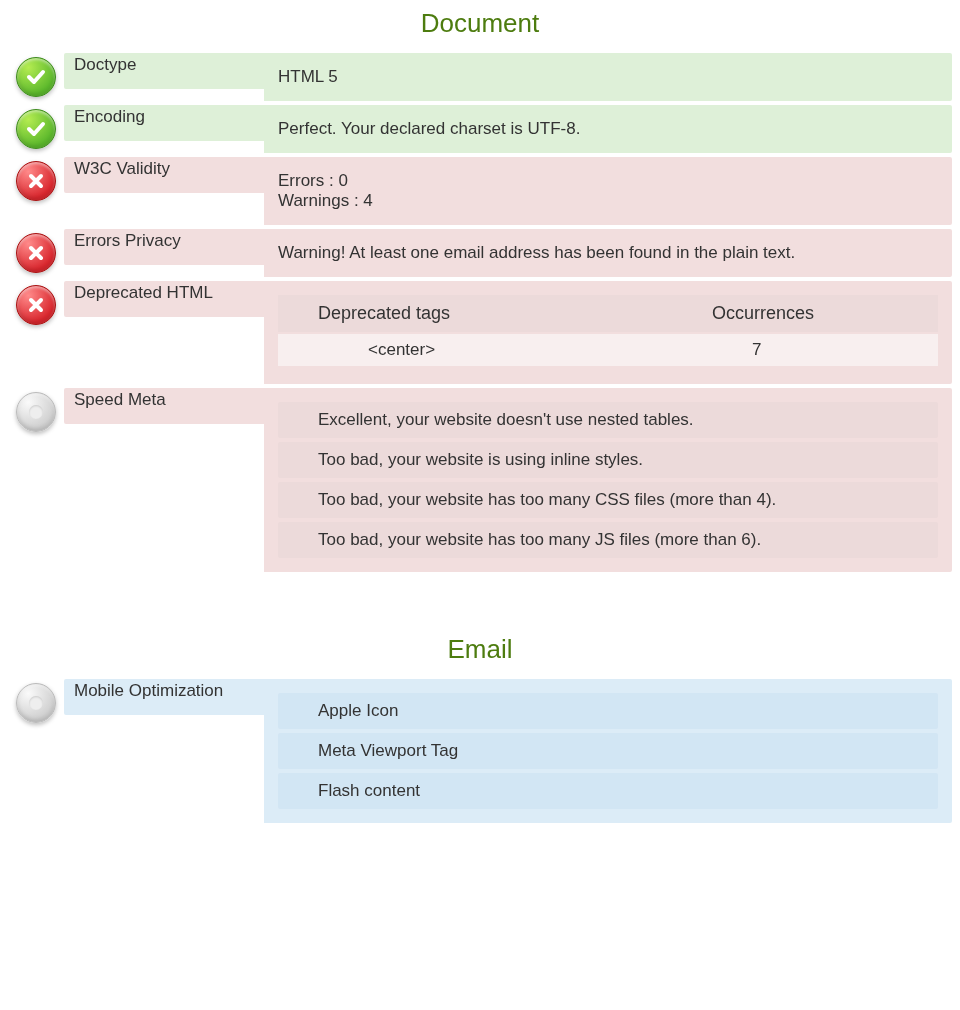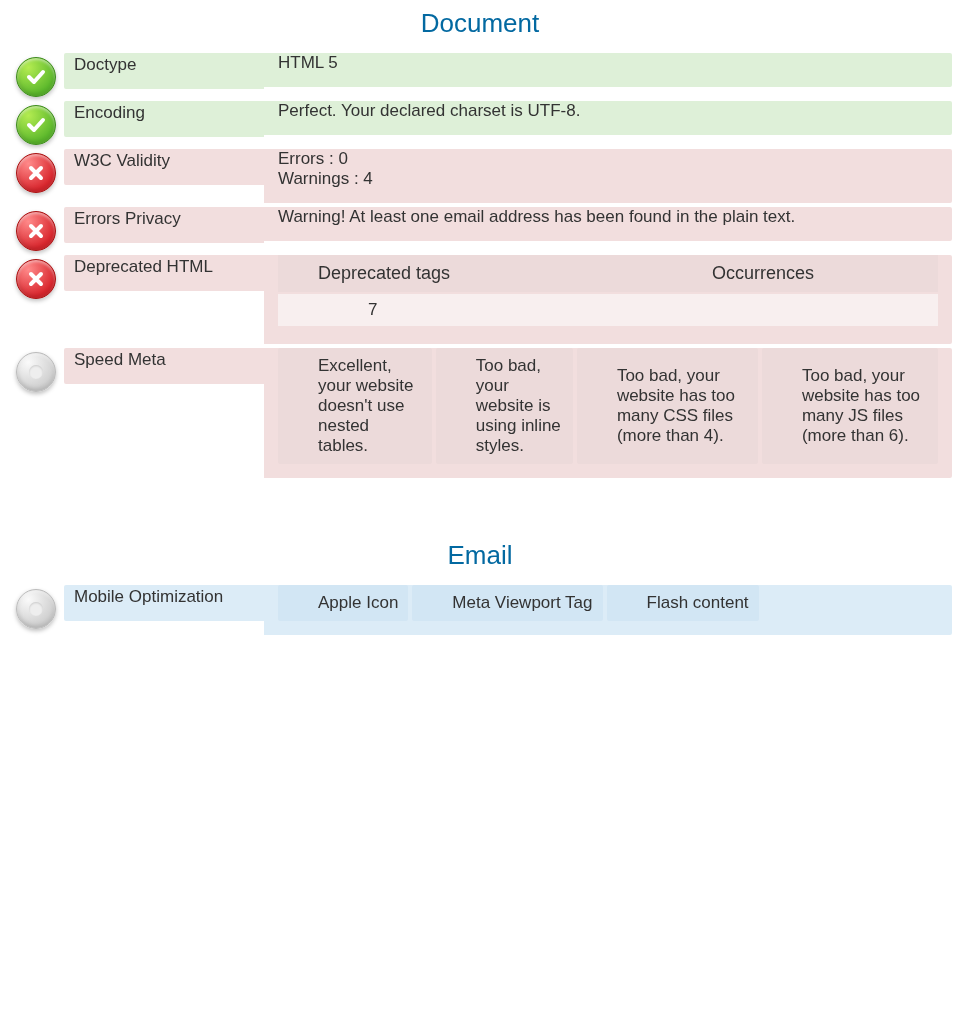--- a/index.html
+++ b/index.html
@@ -5,21 +5,21 @@
   * { box-sizing: border-box; margin: 0; padding: 0; }
   body {
     font-family: Verdana, Geneva, sans-serif;
     font-size: 17px;
     color: #333;
     background: #fff;
     width: 960px;
   }
   .section-title {
     font-size: 26px;
-    color: #0369a1;
+    color: #4d7c0f;
     text-align: center;
     padding: 8px 0 10px 0;
     font-weight: normal;
   }
   .row {
     display: flex;
     align-items: flex-start;
     margin: 4px 8px 4px 8px;
   }
   .icon-col {
@@ -33,21 +33,21 @@
   .label-col {
     width: 200px;
     flex: 0 0 200px;
     padding: 2px 10px 14px 10px;
     font-size: 17px;
     border-top-left-radius: 2px;
     border-bottom-left-radius: 2px;
   }
   .value-col {
     flex: 1 1 auto;
-    padding: 0 14px 14px 14px;
+    padding: 14px 14px 14px 14px;
     font-size: 17px;
     border-top-right-radius: 2px;
     border-bottom-right-radius: 2px;
   }
   .bg-green { background: #def0d8; }
   .bg-red   { background: #f2dede; }
   .bg-blue  { background: #dcecf7; }
 
   
   .big-icon {
@@ -79,21 +79,21 @@
   .dep-head > div:last-child  { flex: 0 0 40%; padding-left: 40px; }
   .dep-row {
     display: flex; background: #f8efef; padding: 6px 10px; margin-bottom: 4px;
     font-size: 17px;
   }
   .dep-row > div:first-child { flex: 0 0 60%; padding-left: 80px; }
   .dep-row > div:last-child  { flex: 0 0 40%; padding-left: 80px; }
   .dep-note { color: #333; margin-top: 2px; line-height: 1.35; }
 
   
-  .tip-list { display: flex; flex-direction: row; gap: 4px; }
+  .tip-list { display: flex; flex-direction: column; gap: 4px; }
   .tip {
     display: flex; align-items: center; gap: 12px;
     padding: 8px 10px;
     border-radius: 2px;
   }
   .tip.bg-red2  { background: #ecdada; }
   .tip.bg-blue2 { background: #d2e6f4; }
   .tip-icon { width: 18px; height: 18px; flex: 0 0 18px; }
   .tip-icon svg { width: 18px; height: 18px; display: block; }
   .tip-text { font-size: 17px; }
@@ -182,20 +182,21 @@
     </div>
   </div>
   <div class="label-col bg-red">Deprecated HTML</div>
   <div class="value-col bg-red">
     <div class="dep-table">
       <div class="dep-head">
         <div>Deprecated tags</div>
         <div>Occurrences</div>
       </div>
       <div class="dep-row">
+        <div>&lt;center&gt;</div>
         <div>7</div>
       </div>
     </div>
   </div>
 </div>
 
 <div class="row">
   <div class="icon-col">
     <div class="big-icon big-neutral"></div>
   </div>

